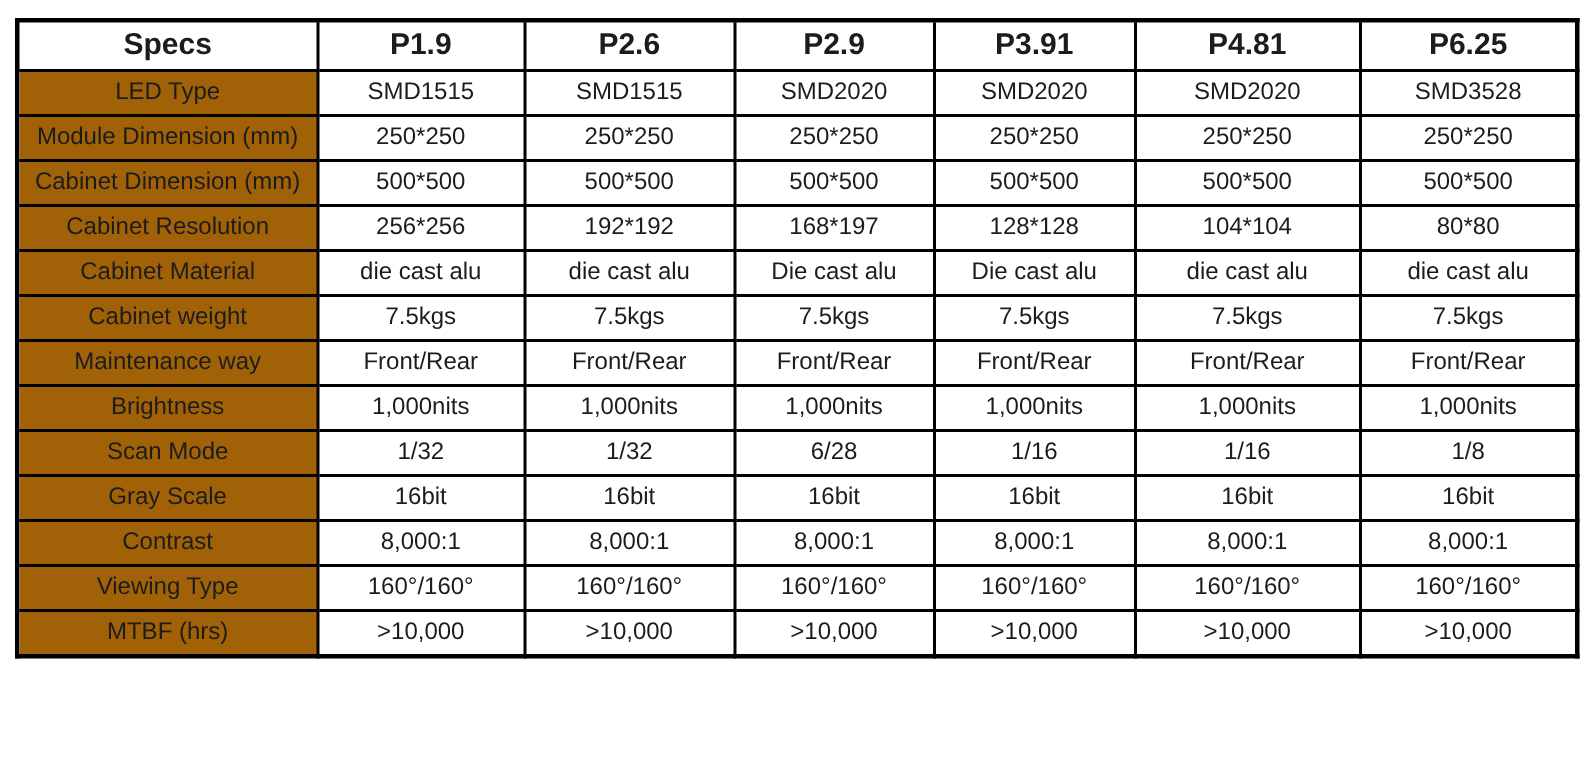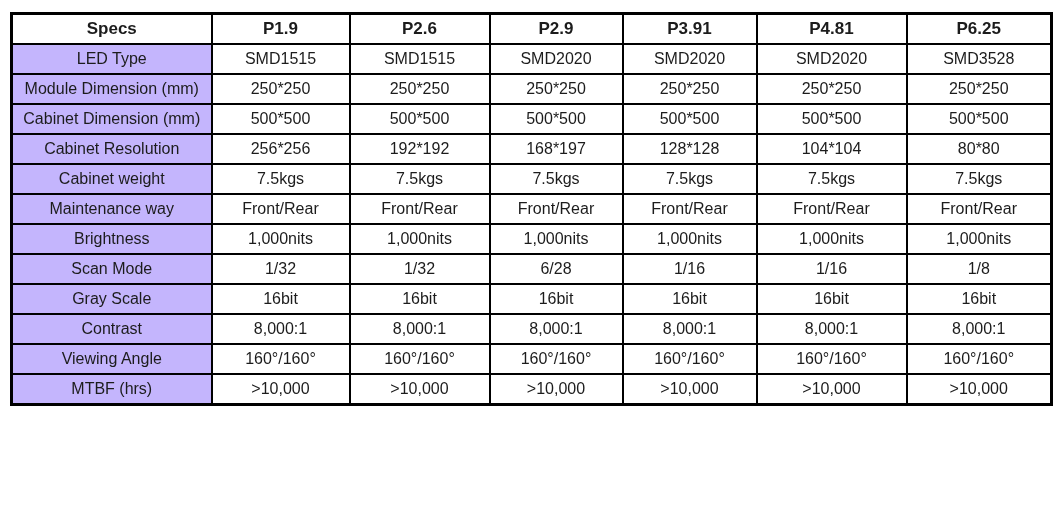--- a/index.html
+++ b/index.html
@@ -36,24 +36,24 @@
     font-size: 16px;
     line-height: 1.25;
     padding: 3px 4px;
     height: 22px;
     color: #1c1c1c;
     overflow: hidden;
   }
   thead th {
     font-weight: bold;
     background: #ffffff;
-    font-size: 17px;
+    font-size: 20px;
   }
   tbody th.label-cell {
-    background: #c4b5fd;
+    background: #a16207;
     font-weight: normal;
   }
   tbody td {
     background: #ffffff;
   }
 </style>
 </head>
 <body>
 
 <div class="table-wrap">
@@ -109,20 +109,29 @@
         <tr>
           <th class="label-cell">Cabinet Resolution</th>
           <td>256*256</td>
           <td>192*192</td>
           <td>168*197</td>
           <td>128*128</td>
           <td>104*104</td>
           <td>80*80</td>
         </tr>
         <tr>
+          <th class="label-cell">Cabinet Material</th>
+          <td>die cast alu</td>
+          <td>die cast alu</td>
+          <td>Die cast alu</td>
+          <td>Die cast alu</td>
+          <td>die cast alu</td>
+          <td>die cast alu</td>
+        </tr>
+        <tr>
           <th class="label-cell">Cabinet weight</th>
           <td>7.5kgs</td>
           <td>7.5kgs</td>
           <td>7.5kgs</td>
           <td>7.5kgs</td>
           <td>7.5kgs</td>
           <td>7.5kgs</td>
         </tr>
         <tr>
           <th class="label-cell">Maintenance way</th>
@@ -163,21 +172,21 @@
         <tr>
           <th class="label-cell">Contrast</th>
           <td>8,000:1</td>
           <td>8,000:1</td>
           <td>8,000:1</td>
           <td>8,000:1</td>
           <td>8,000:1</td>
           <td>8,000:1</td>
         </tr>
         <tr>
-          <th class="label-cell">Viewing Angle</th>
+          <th class="label-cell">Viewing Type</th>
           <td>160°/160°</td>
           <td>160°/160°</td>
           <td>160°/160°</td>
           <td>160°/160°</td>
           <td>160°/160°</td>
           <td>160°/160°</td>
         </tr>
         <tr>
           <th class="label-cell">MTBF (hrs)</th>
           <td>&gt;10,000</td>

